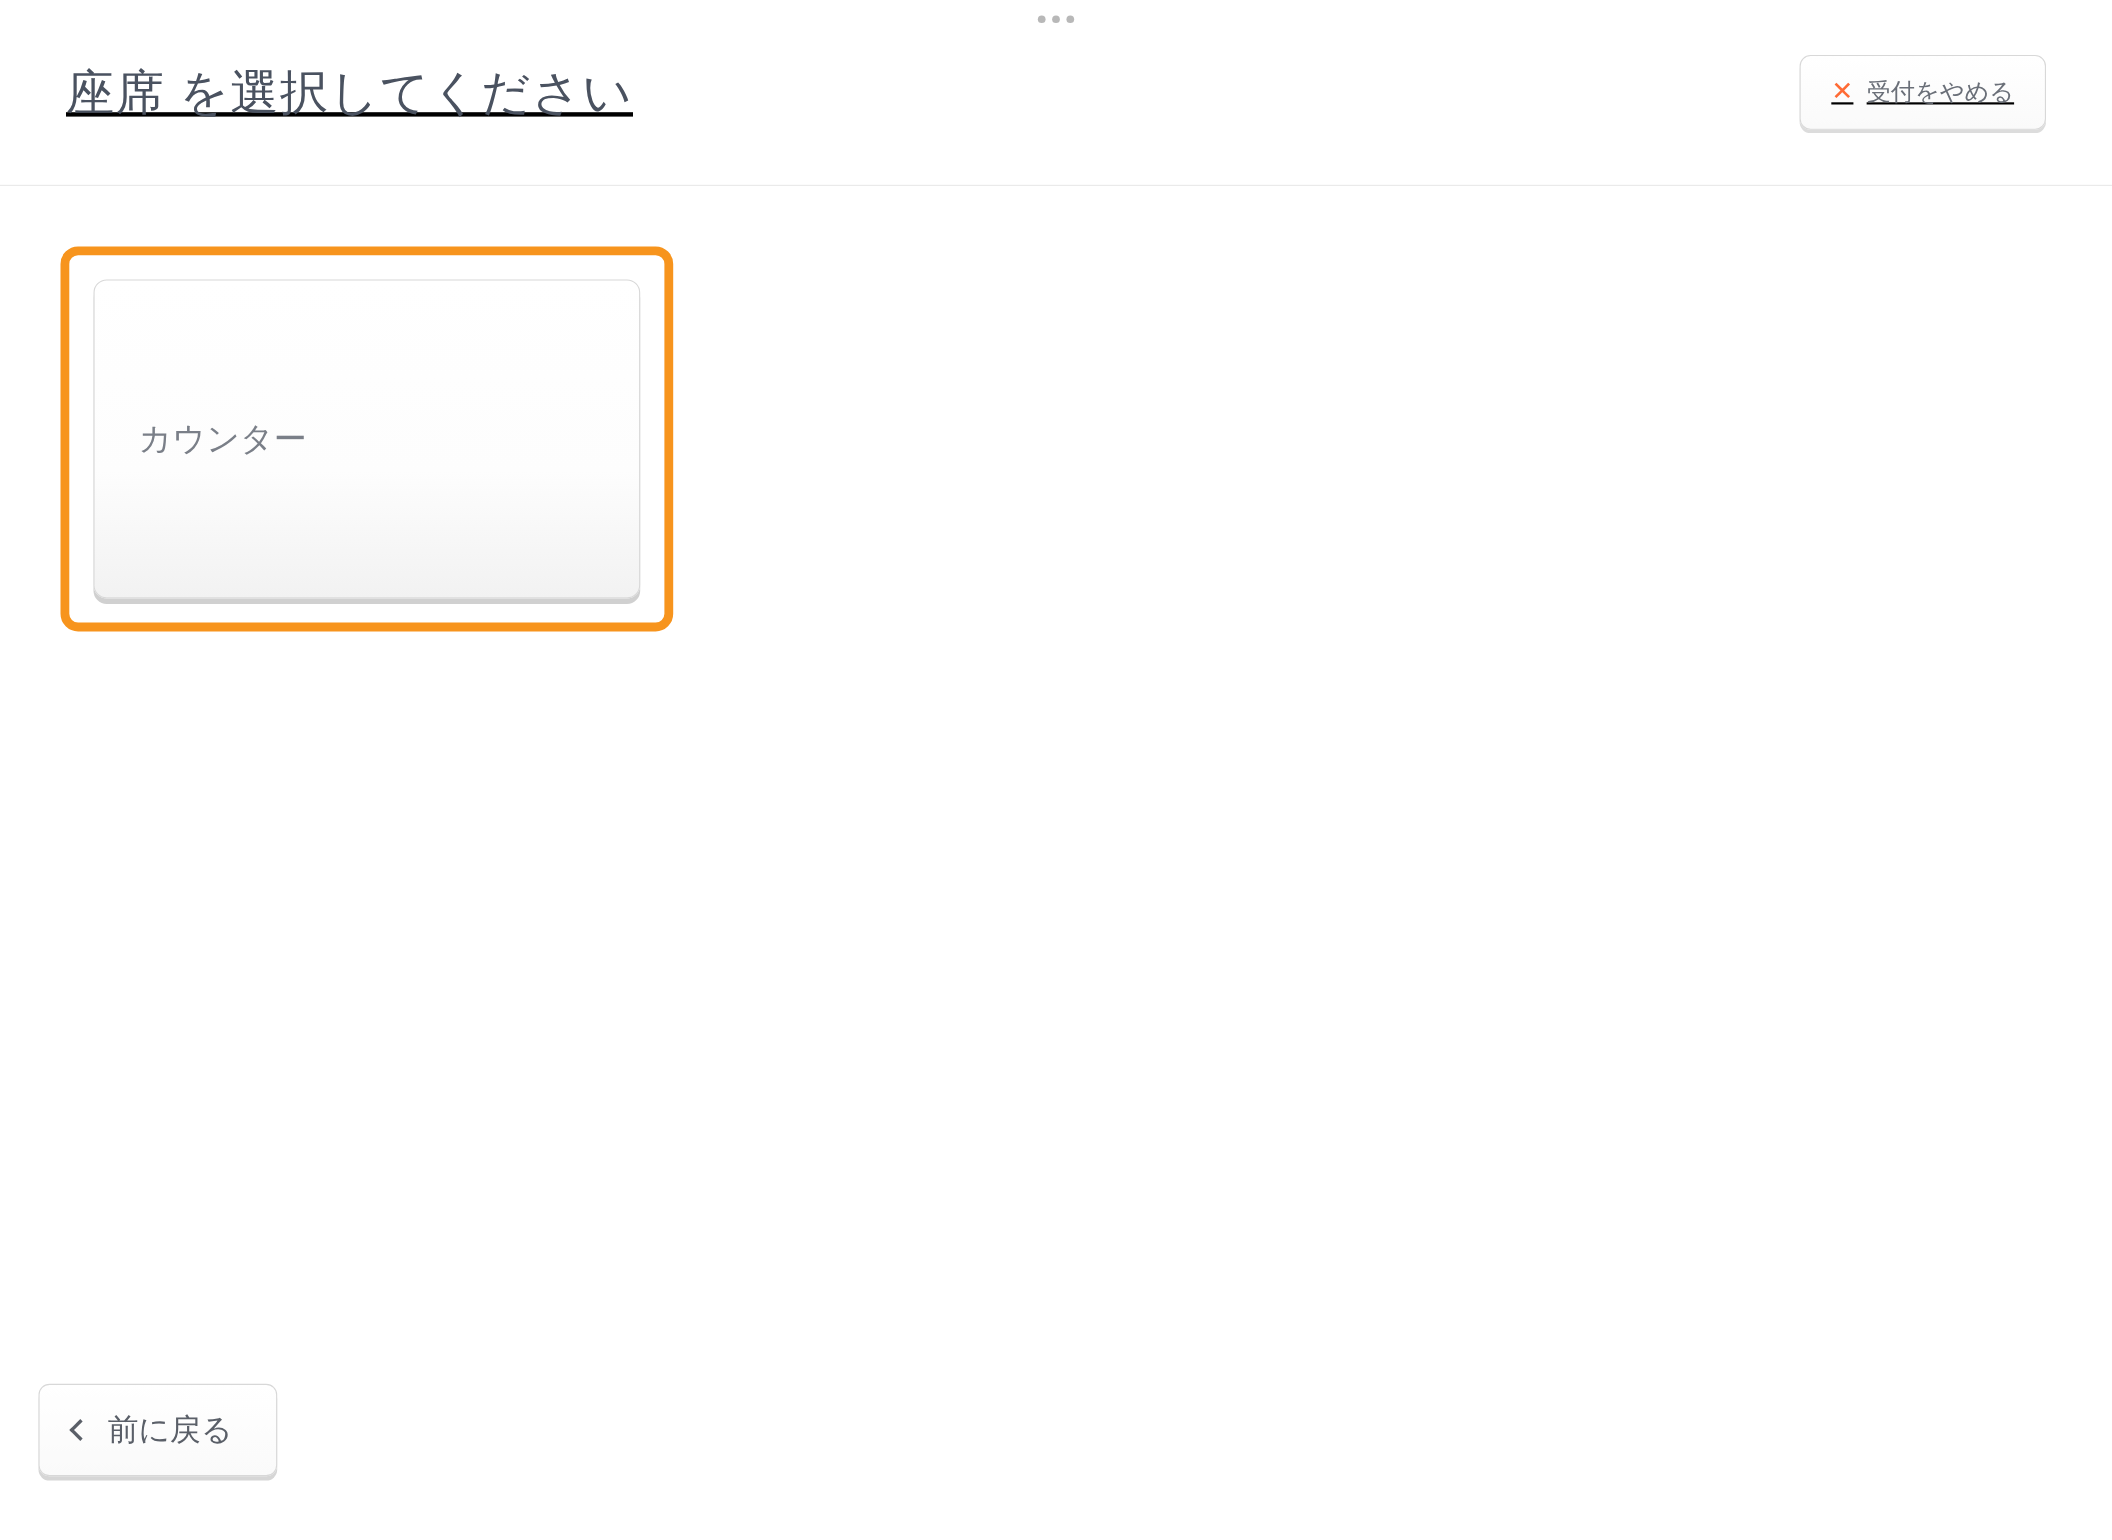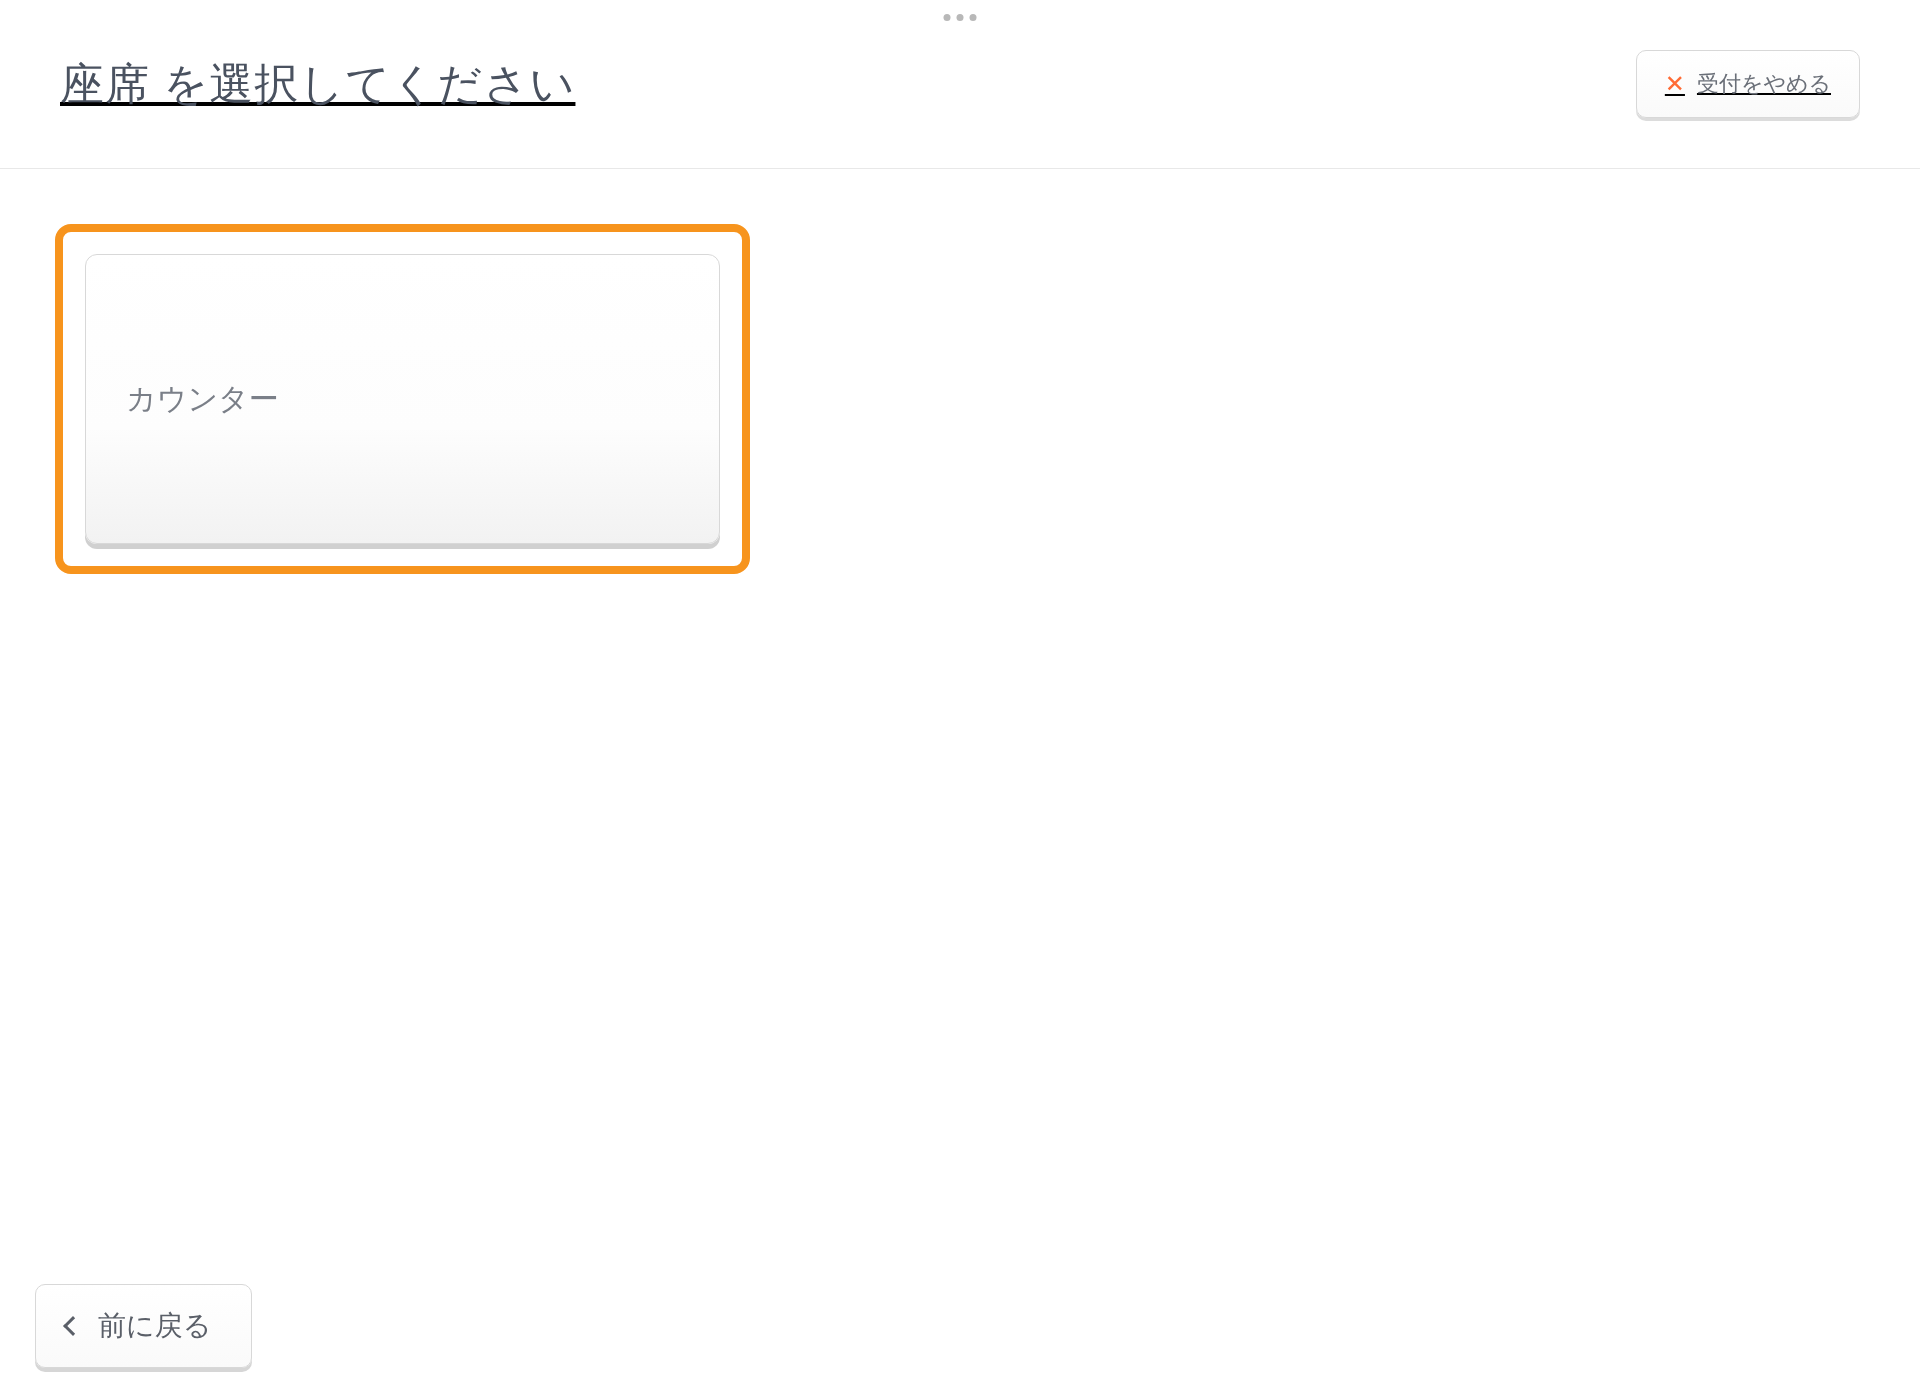--- a/index.html
+++ b/index.html
@@ -66,39 +66,39 @@
     .content {
       padding: 55px 55px;
     }
     .seat-highlight {
       display: inline-block;
       border: 8px solid #f7941d;
       border-radius: 16px;
       padding: 22px;
     }
     .seat-card {
-      width: 635px;
+      width: 497px;
       height: 290px;
       background: linear-gradient(to bottom, #ffffff 0%, #fdfdfd 60%, #f2f2f2 100%);
       border: 1px solid #d8d8d8;
       border-radius: 12px;
       box-shadow: 0 5px 0 #d0d0d0;
       display: flex;
       align-items: center;
       padding-left: 40px;
       cursor: pointer;
     }
     .seat-label {
       font-size: 30px;
       color: #7a7f88;
       font-weight: 400;
     }
     .footer {
       position: absolute;
-      bottom: 32px;
+      bottom: 58px;
       left: 35px;
     }
     .back-button {
       display: flex;
       align-items: center;
       gap: 18px;
       padding: 22px 40px 22px 30px;
       background: linear-gradient(to bottom, #ffffff, #fafafa);
       border: 1px solid #d8d8d8;
       border-radius: 10px;

